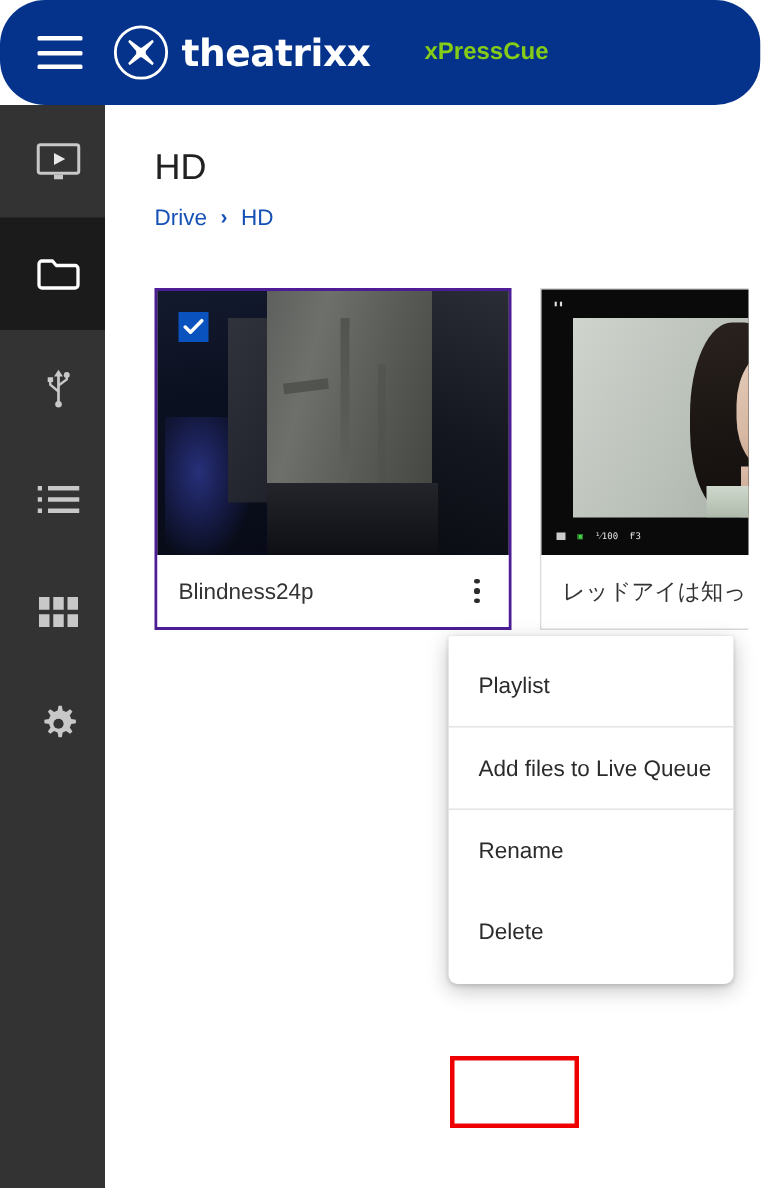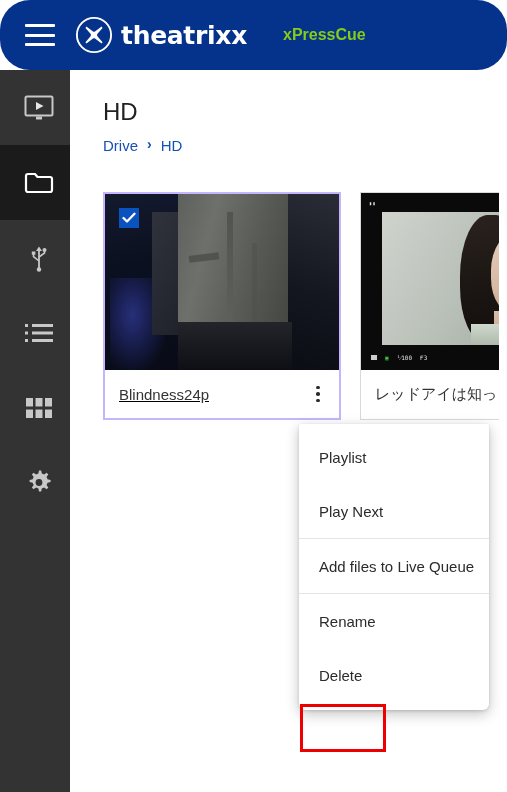--- a/index.html
+++ b/index.html
@@ -81,21 +81,21 @@
     position: absolute; left: 33px; top: 122px;
     display: flex; gap: 19px;
   }
   .card {
     width: 238px;
     background: #ffffff;
     border: 1px solid #d9d9d9;
     position: relative;
     flex: 0 0 auto;
   }
-  .card.selected { border: 2px solid #c4b5fd; text-decoration: underline; }
+  .card.selected { border: 2px solid #4c1d95; }
   .thumb {
     position: relative;
     width: 100%; height: 177px;
     overflow: hidden;
   }
   .card.selected .thumb { height: 176px; }
   .checkbox {
     position: absolute; left: 14px; top: 14px;
     width: 20px; height: 20px;
     background: #0a53be;
@@ -370,21 +370,20 @@
           <span class="card-name">レッドアイは知っ</span>
 
         </div>
       </div>
 
     </div>
   </div>
 
   <div class="context-menu">
     <div class="menu-item">Playlist</div>
-    <div class="menu-item">Play Next</div>
     <div class="menu-sep"></div>
     <div class="menu-item">Add files to Live Queue</div>
     <div class="menu-sep"></div>
     <div class="menu-item">Rename</div>
     <div class="menu-item">Delete</div>
   </div>
 
   <div class="annot-box"></div>
 
 </div>

